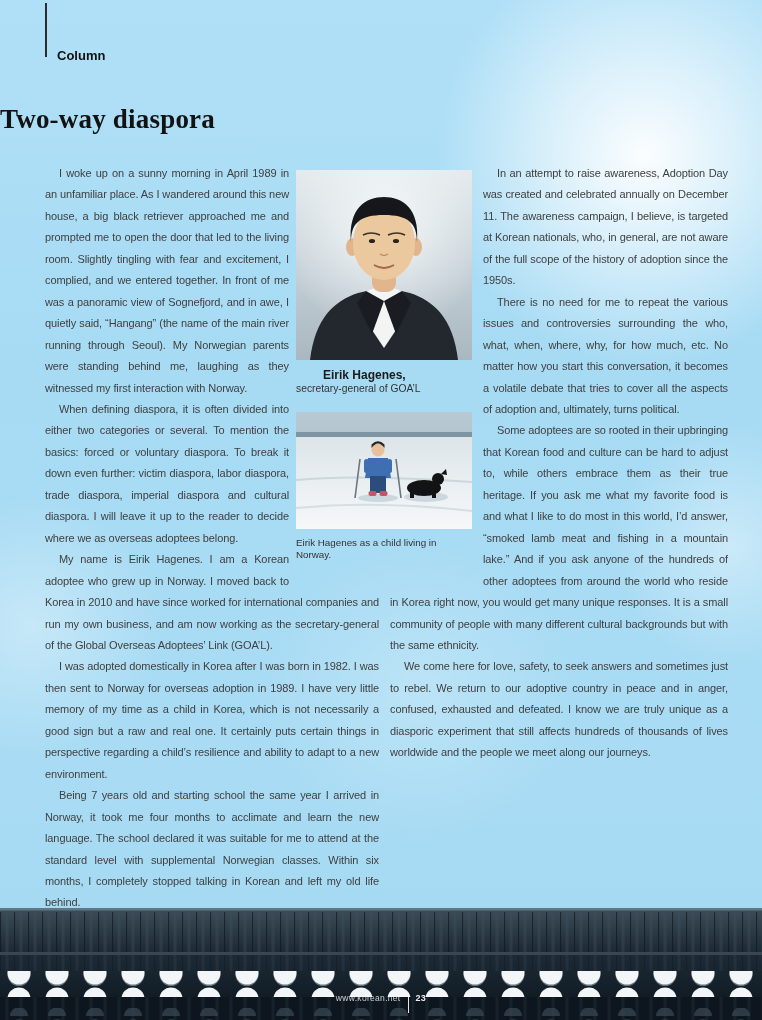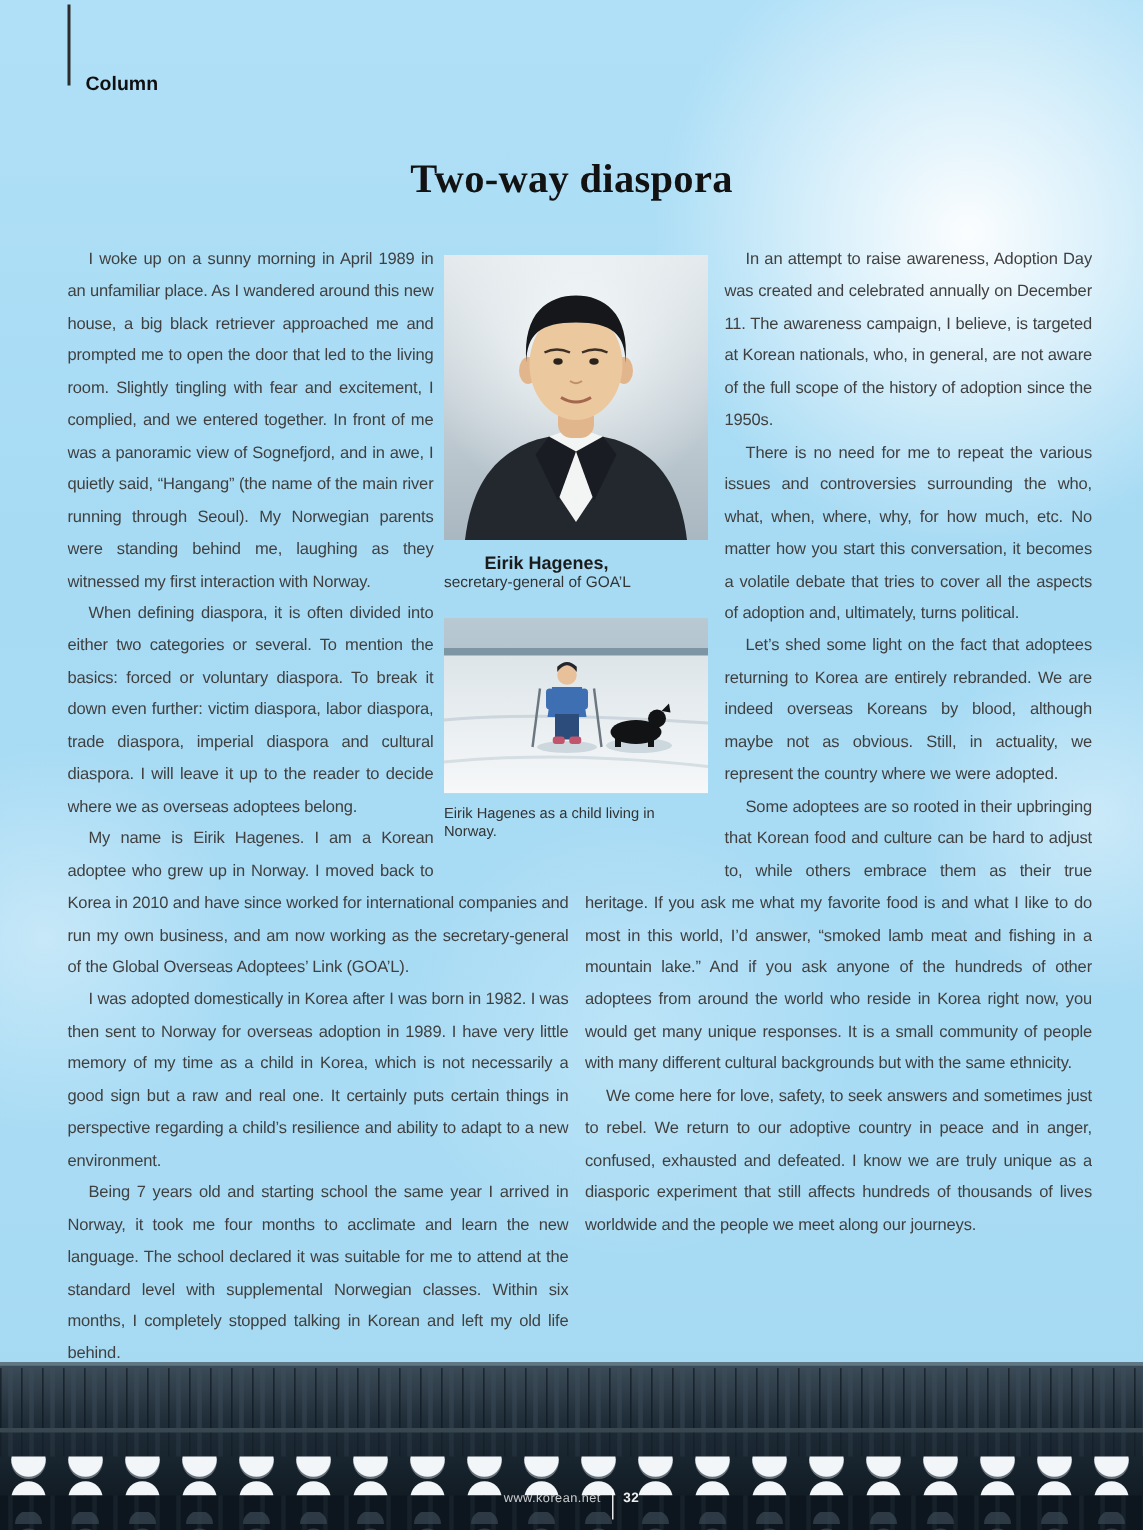--- a/index.html
+++ b/index.html
@@ -9,21 +9,21 @@
     background:
       radial-gradient(circle at 645px 155px, rgba(255,255,255,0.95) 0px, rgba(255,255,255,0.55) 95px, rgba(255,255,255,0) 210px),
       radial-gradient(circle at 730px 545px, rgba(255,255,255,0.40) 0px, rgba(255,255,255,0) 120px),
       radial-gradient(circle at 30px 625px,  rgba(255,255,255,0.35) 0px, rgba(255,255,255,0) 130px),
       radial-gradient(circle at 420px 690px, rgba(255,255,255,0.22) 0px, rgba(255,255,255,0) 150px),
       linear-gradient(180deg,#b0e0f7 0%, #a7dbf4 35%, #a9dcf4 75%, #a4d8f1 100%);
   }
   .kicker-bar{position:absolute;left:45px;top:3px;width:2px;height:54px;background:#2c2c2c;}
   .kicker-label{position:absolute;left:57px;top:48px;font-size:13px;font-weight:bold;color:#101010;}
   .title{
-    position:absolute;top:104px;left:0;width:100%;margin:0;text-align:center;
+    position:absolute;top:104px;left:0;width:100%;margin:0;
     font-family:"Liberation Serif",serif;font-weight:700;font-size:27px;color:#121212;letter-spacing:0.2px;
   }
   .coltext{position:absolute;top:163px;height:748px;overflow:hidden;
     font-size:11px;line-height:21.45px;color:#404040;letter-spacing:-0.1px;}
   .col-left{left:45px;width:334px;}
   .col-right{left:390px;width:338px;}
   .spacer-r{float:right;width:90px;height:420px;}
   .spacer-l{float:left;width:93px;height:414px;}
   .para{margin:0;text-indent:14px;text-align:justify;}
   .cont{text-indent:0;}
@@ -135,21 +135,20 @@
         <rect x="136" y="80" width="4" height="6" fill="#121315"></rect>
       </svg>
     </span>
     <div class="cap-child">Eirik Hagenes as a child living in Norway.</div>
   </div>
 
   <div class="coltext col-right">
     <div class="spacer-l"></div>
     <p class="para">In an attempt to raise awareness, Adoption Day was created and celebrated annually on December 11. The awareness campaign, I believe, is targeted at Korean nationals, who, in general, are not aware of the full scope of the history of adoption since the 1950s.</p>
     <p class="para">There is no need for me to repeat the various issues and controversies surrounding the who, what, when, where, why, for how much, etc. No matter how you start this conversation, it becomes a volatile debate that tries to cover all the aspects of adoption and, ultimately, turns political.</p>
-    <p class="para">Let’s shed some light on the fact that adoptees returning to Korea are entirely rebranded. We are indeed overseas Koreans by blood, although maybe not as obvious. Still, in actuality, we represent the country where we were adopted.</p>
     <p class="para">Some adoptees are so rooted in their upbringing that Korean food and culture can be hard to adjust to, while others embrace them as their true heritage. If you ask me what my favorite food is and what I like to do most in this world, I’d answer, “smoked lamb meat and fishing in a mountain lake.” And if you ask anyone of the hundreds of other adoptees from around the world who reside in Korea right now, you would get many unique responses. It is a small community of people with many different cultural backgrounds but with the same ethnicity.</p>
     <p class="para">We come here for love, safety, to seek answers and sometimes just to rebel. We return to our adoptive country in peace and in anger, confused, exhausted and defeated. I know we are truly unique as a diasporic experiment that still affects hundreds of thousands of lives worldwide and the people we meet along our journeys.</p>
 
   </div>
 
   <div class="roof">
     <svg width="762" height="112" viewBox="0 0 762 112" preserveAspectRatio="none" xmlns="http://www.w3.org/2000/svg">
       <defs>
         <linearGradient id="roofg" x1="0" y1="0" x2="0" y2="1">
           <stop offset="0" stop-color="#3d4d59"></stop>
@@ -174,17 +173,17 @@
       <rect y="44" width="762" height="3" fill="#46565f" opacity="0.65"></rect>
       <rect y="47" width="762" height="16" fill="url(#ribs)" opacity="0.45"></rect>
       <rect y="63" width="762" height="26" fill="url(#balls)"></rect>
       <rect y="89" width="762" height="23" fill="#0d161e"></rect>
       <rect y="89" width="762" height="23" fill="url(#ribs)" opacity="0.35"></rect>
       <rect y="100" width="762" height="12" fill="url(#bumps)"></rect>
     </svg>
     <div class="footer">
       <span>www.korean.net</span>
       <span class="fbar"></span>
-      <span class="fnum">32</span>
+      <span class="fnum">23</span>
     </div>
   </div>
 
 </div>
 
 </body></html>

